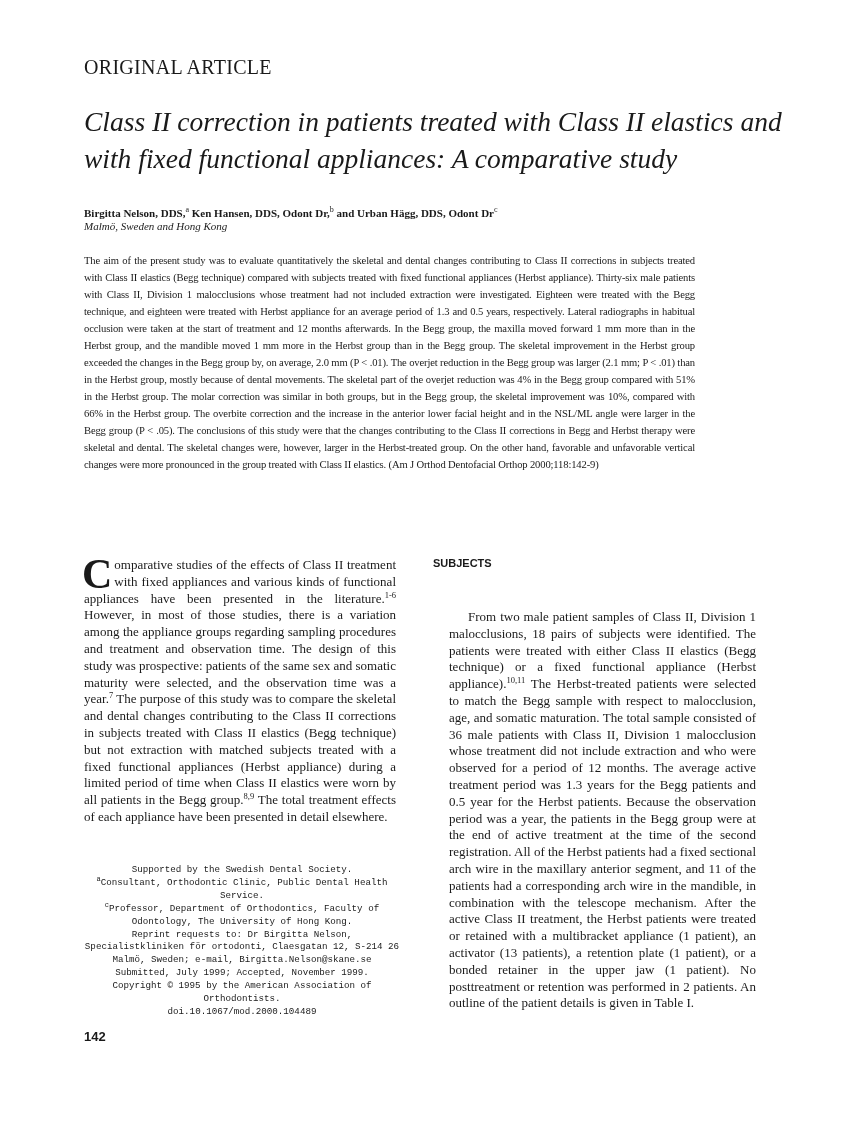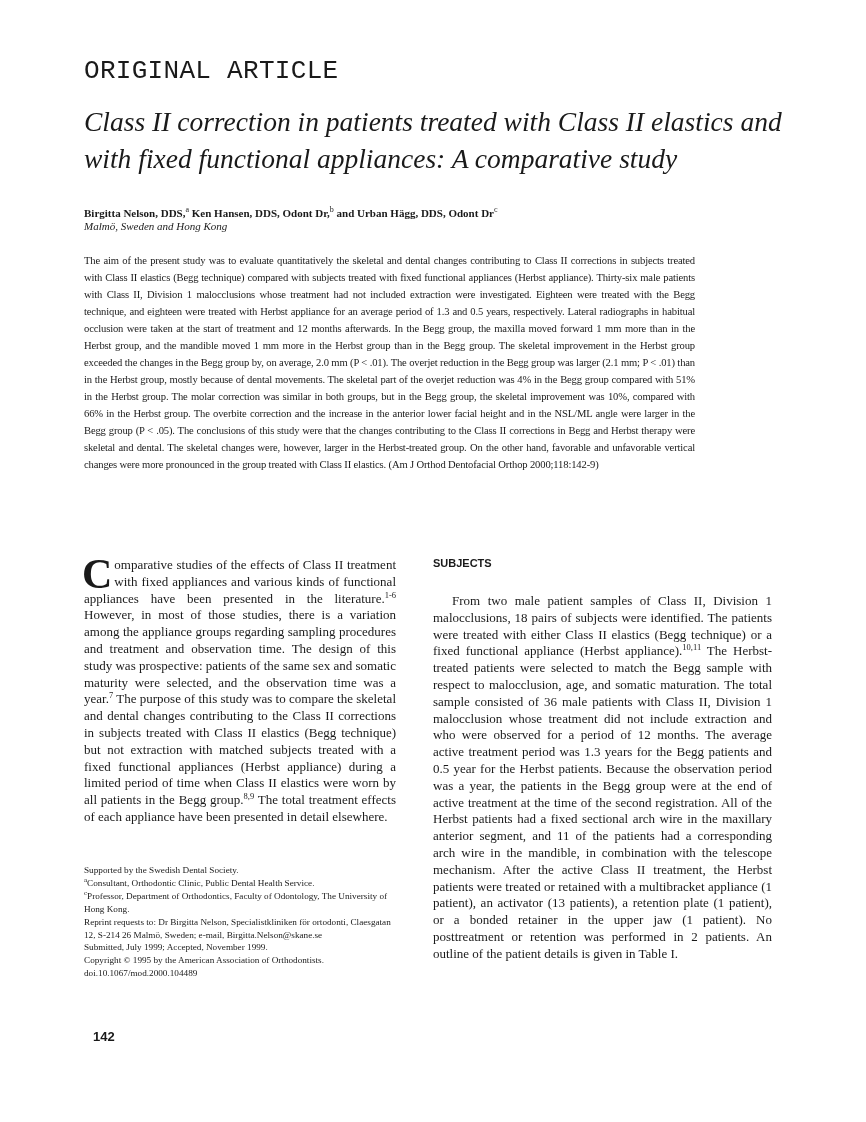--- a/index.html
+++ b/index.html
@@ -1,19 +1,19 @@
 <!DOCTYPE html>
 <html><head>
   <meta charset="utf-8">
   <style>
     html, body { margin: 0; padding: 0; background: #ffffff; }
     body { width: 866px; height: 1122px; position: relative; overflow: hidden; color: #1a1a1a; }
     .section-label {
       position: absolute; left: 84px; top: 56px;
-      font-family: Liberation Mono, monospace; font-size: 26px; letter-spacing: 0.3px;
+      font-family: Liberation Serif, serif; font-size: 20px; letter-spacing: 0.3px;
     }
     .title {
       position: absolute; left: 84px; top: 103px; width: 700px;
       font-family: "Liberation Serif", serif; font-style: italic; font-size: 27.5px; line-height: 37px;
     }
     .authors {
       position: absolute; left: 84px; top: 205px;
       font-family: Liberation Serif, serif; font-weight: bold; font-size: 11px;
     }
     .authors sup { font-size: 8px; font-weight: normal; }
@@ -30,37 +30,37 @@
       position: absolute; left: 84px; top: 557px; width: 312px;
       font-family: "Liberation Serif", serif; font-size: 13px; line-height: 16.8px; text-align: justify;
     }
     .dropcap {
       float: left; font-size: 42px; line-height: 30px; font-weight: bold;
       margin: 2px 2px 0 -2px; font-family: "Liberation Serif", serif;
     }
     .col-left sup, .col-right sup { font-size: 8.5px; line-height: 0; }
     .footnotes {
       position: absolute; left: 84px; top: 864px; width: 316px;
-      font-family: Liberation Serif, serif; font-size: 9.2px; line-height: 12.9px;
+      font-family: Liberation Mono, monospace; font-size: 9.2px; line-height: 12.9px; text-align: center;
     }
     .footnotes sup { font-size: 7px; line-height: 0; }
     .footnotes .bold { font-weight: bold; }
     .page-number {
       position: absolute; left: 84px; top: 1029px;
-      font-family: "Liberation Sans", sans-serif; font-weight: bold; font-size: 13px; margin-left: 9px;
+      font-family: "Liberation Sans", sans-serif; font-weight: bold; font-size: 13px;
     }
     .subjects-heading {
       position: absolute; left: 433px; top: 557px;
       font-family: "Liberation Sans", sans-serif; font-weight: bold; font-size: 11px;
     }
     .col-right {
       position: absolute; left: 433px; top: 593px; width: 339px;
       font-family: "Liberation Serif", serif; font-size: 13px; line-height: 16.8px; text-align: justify;
     }
-    .col-right .indent { text-indent: 19px; margin: 0; }
+    .col-right .indent { text-indent: 19px; margin: 16px; }
     p { margin: 0; }
   </style>
 </head>
 <body>
 
 <div class="section-label">ORIGINAL ARTICLE</div>
 
 <div class="title">Class II correction in patients treated with Class II elastics and with fixed functional appliances: A comparative study</div>
 
 <div class="authors">

